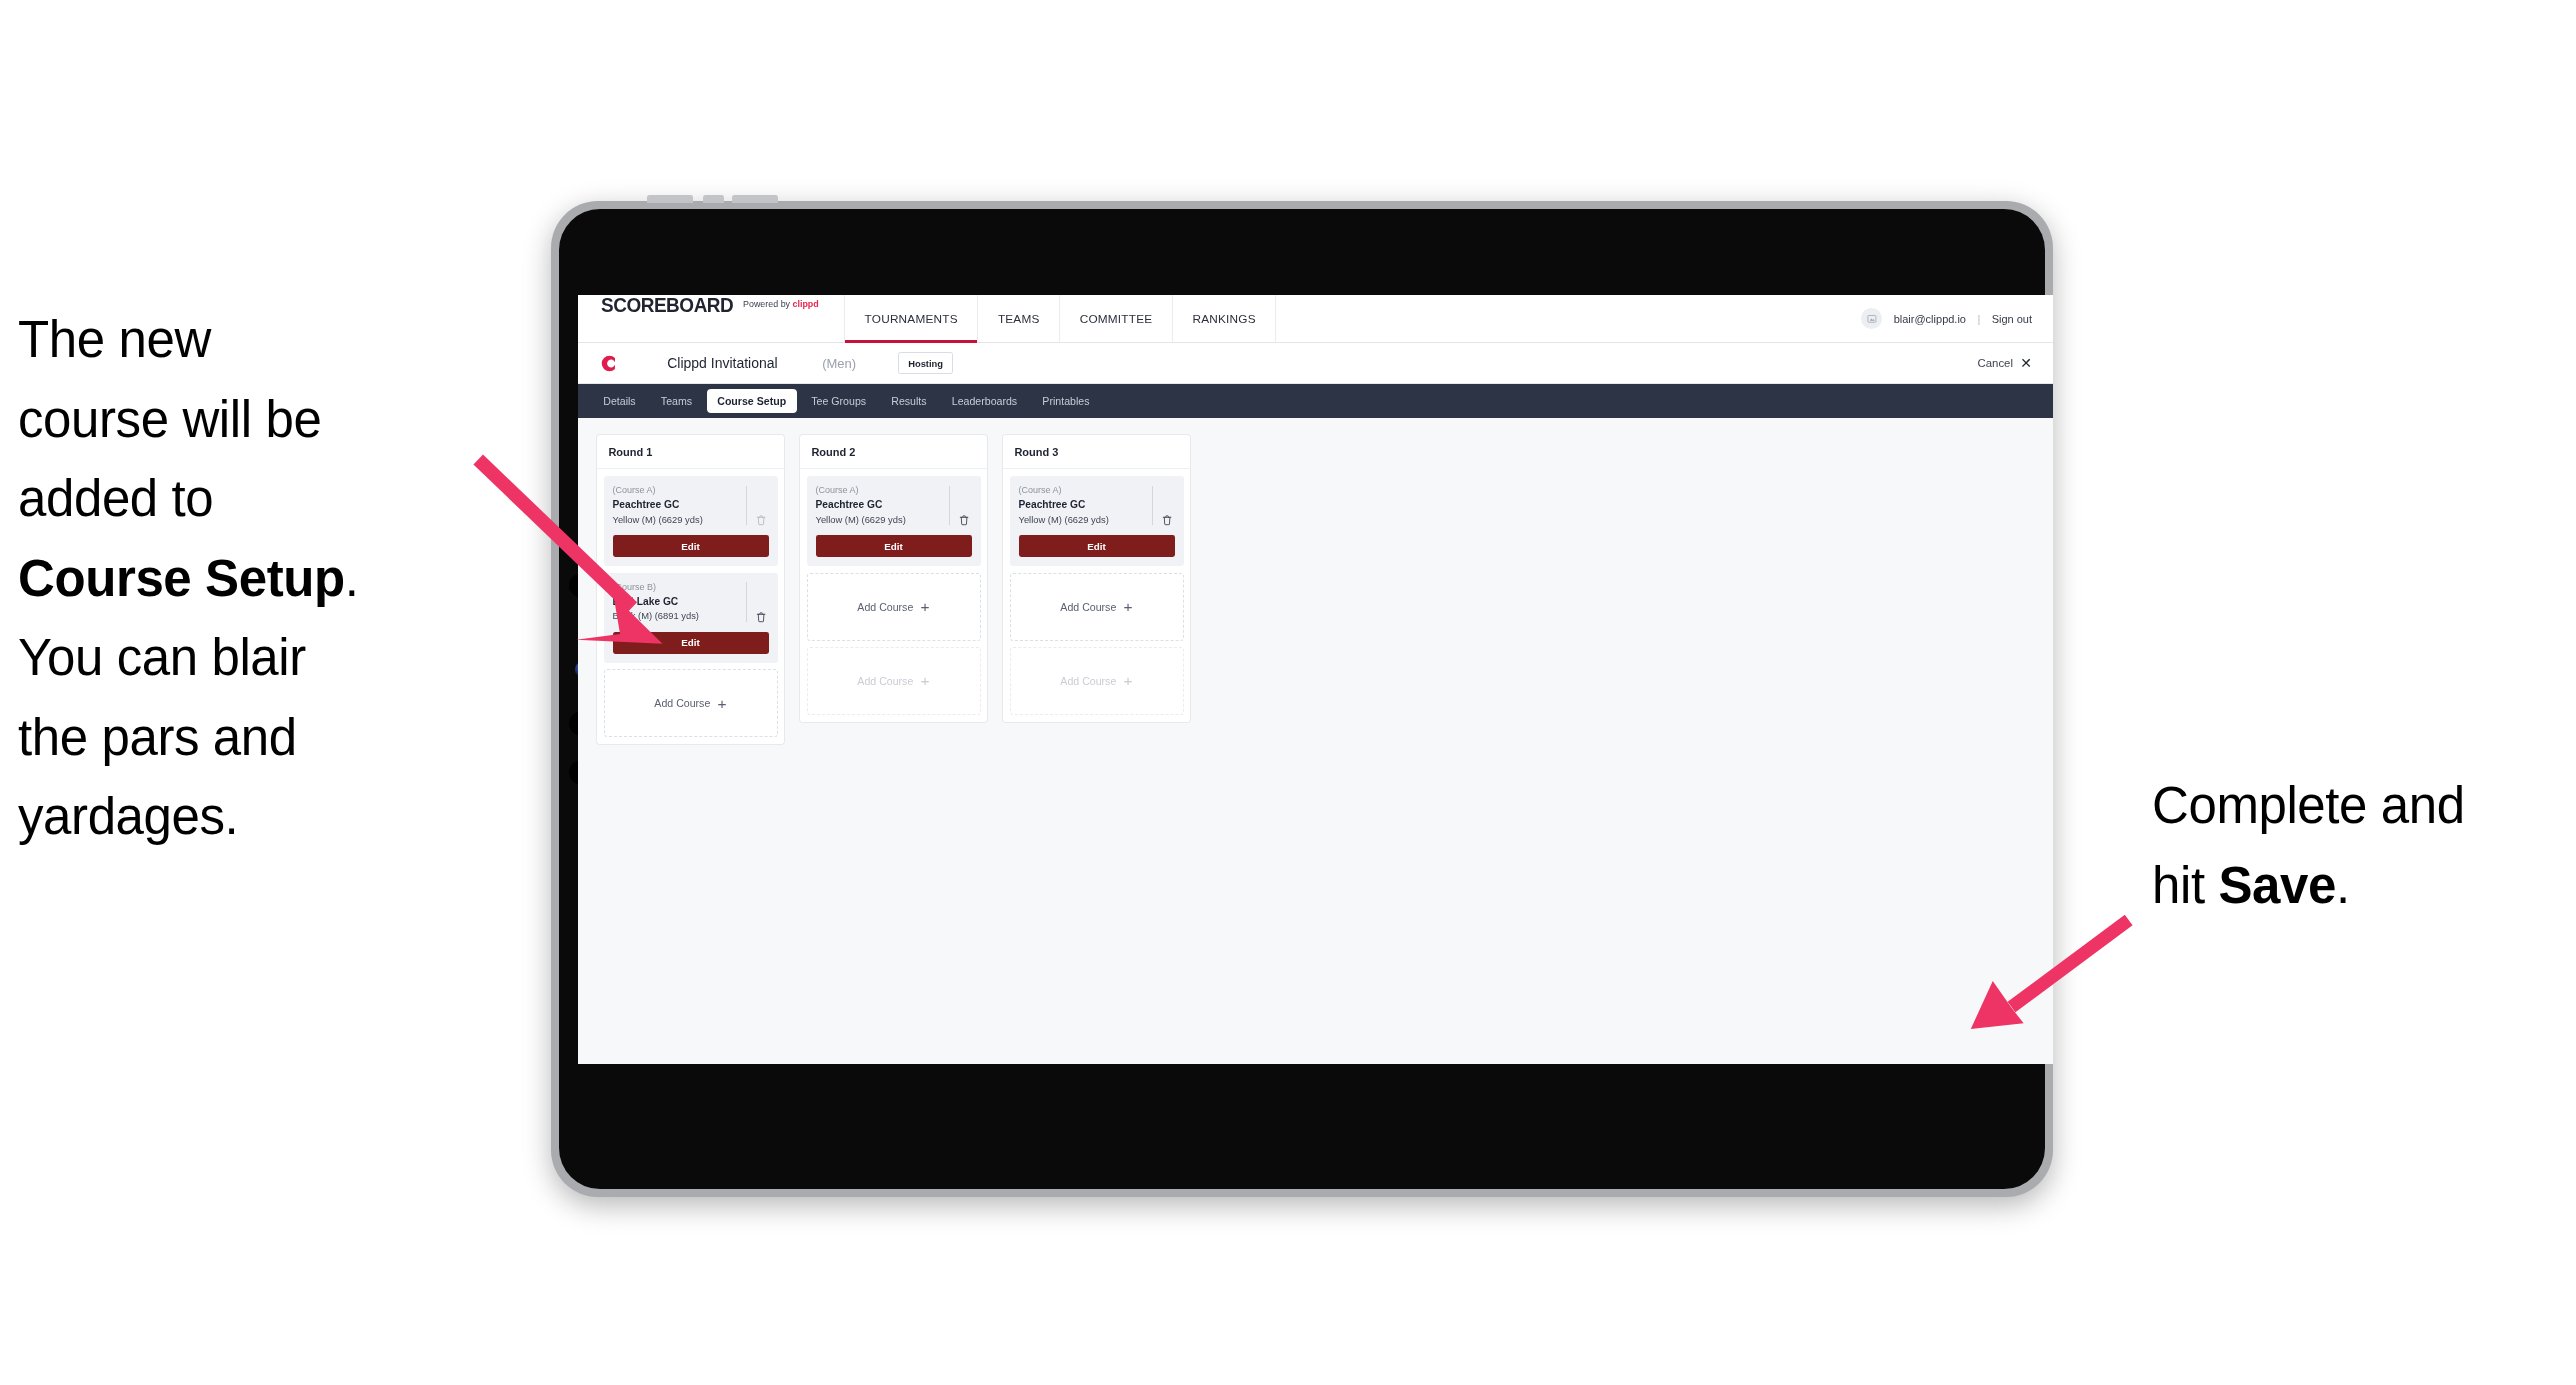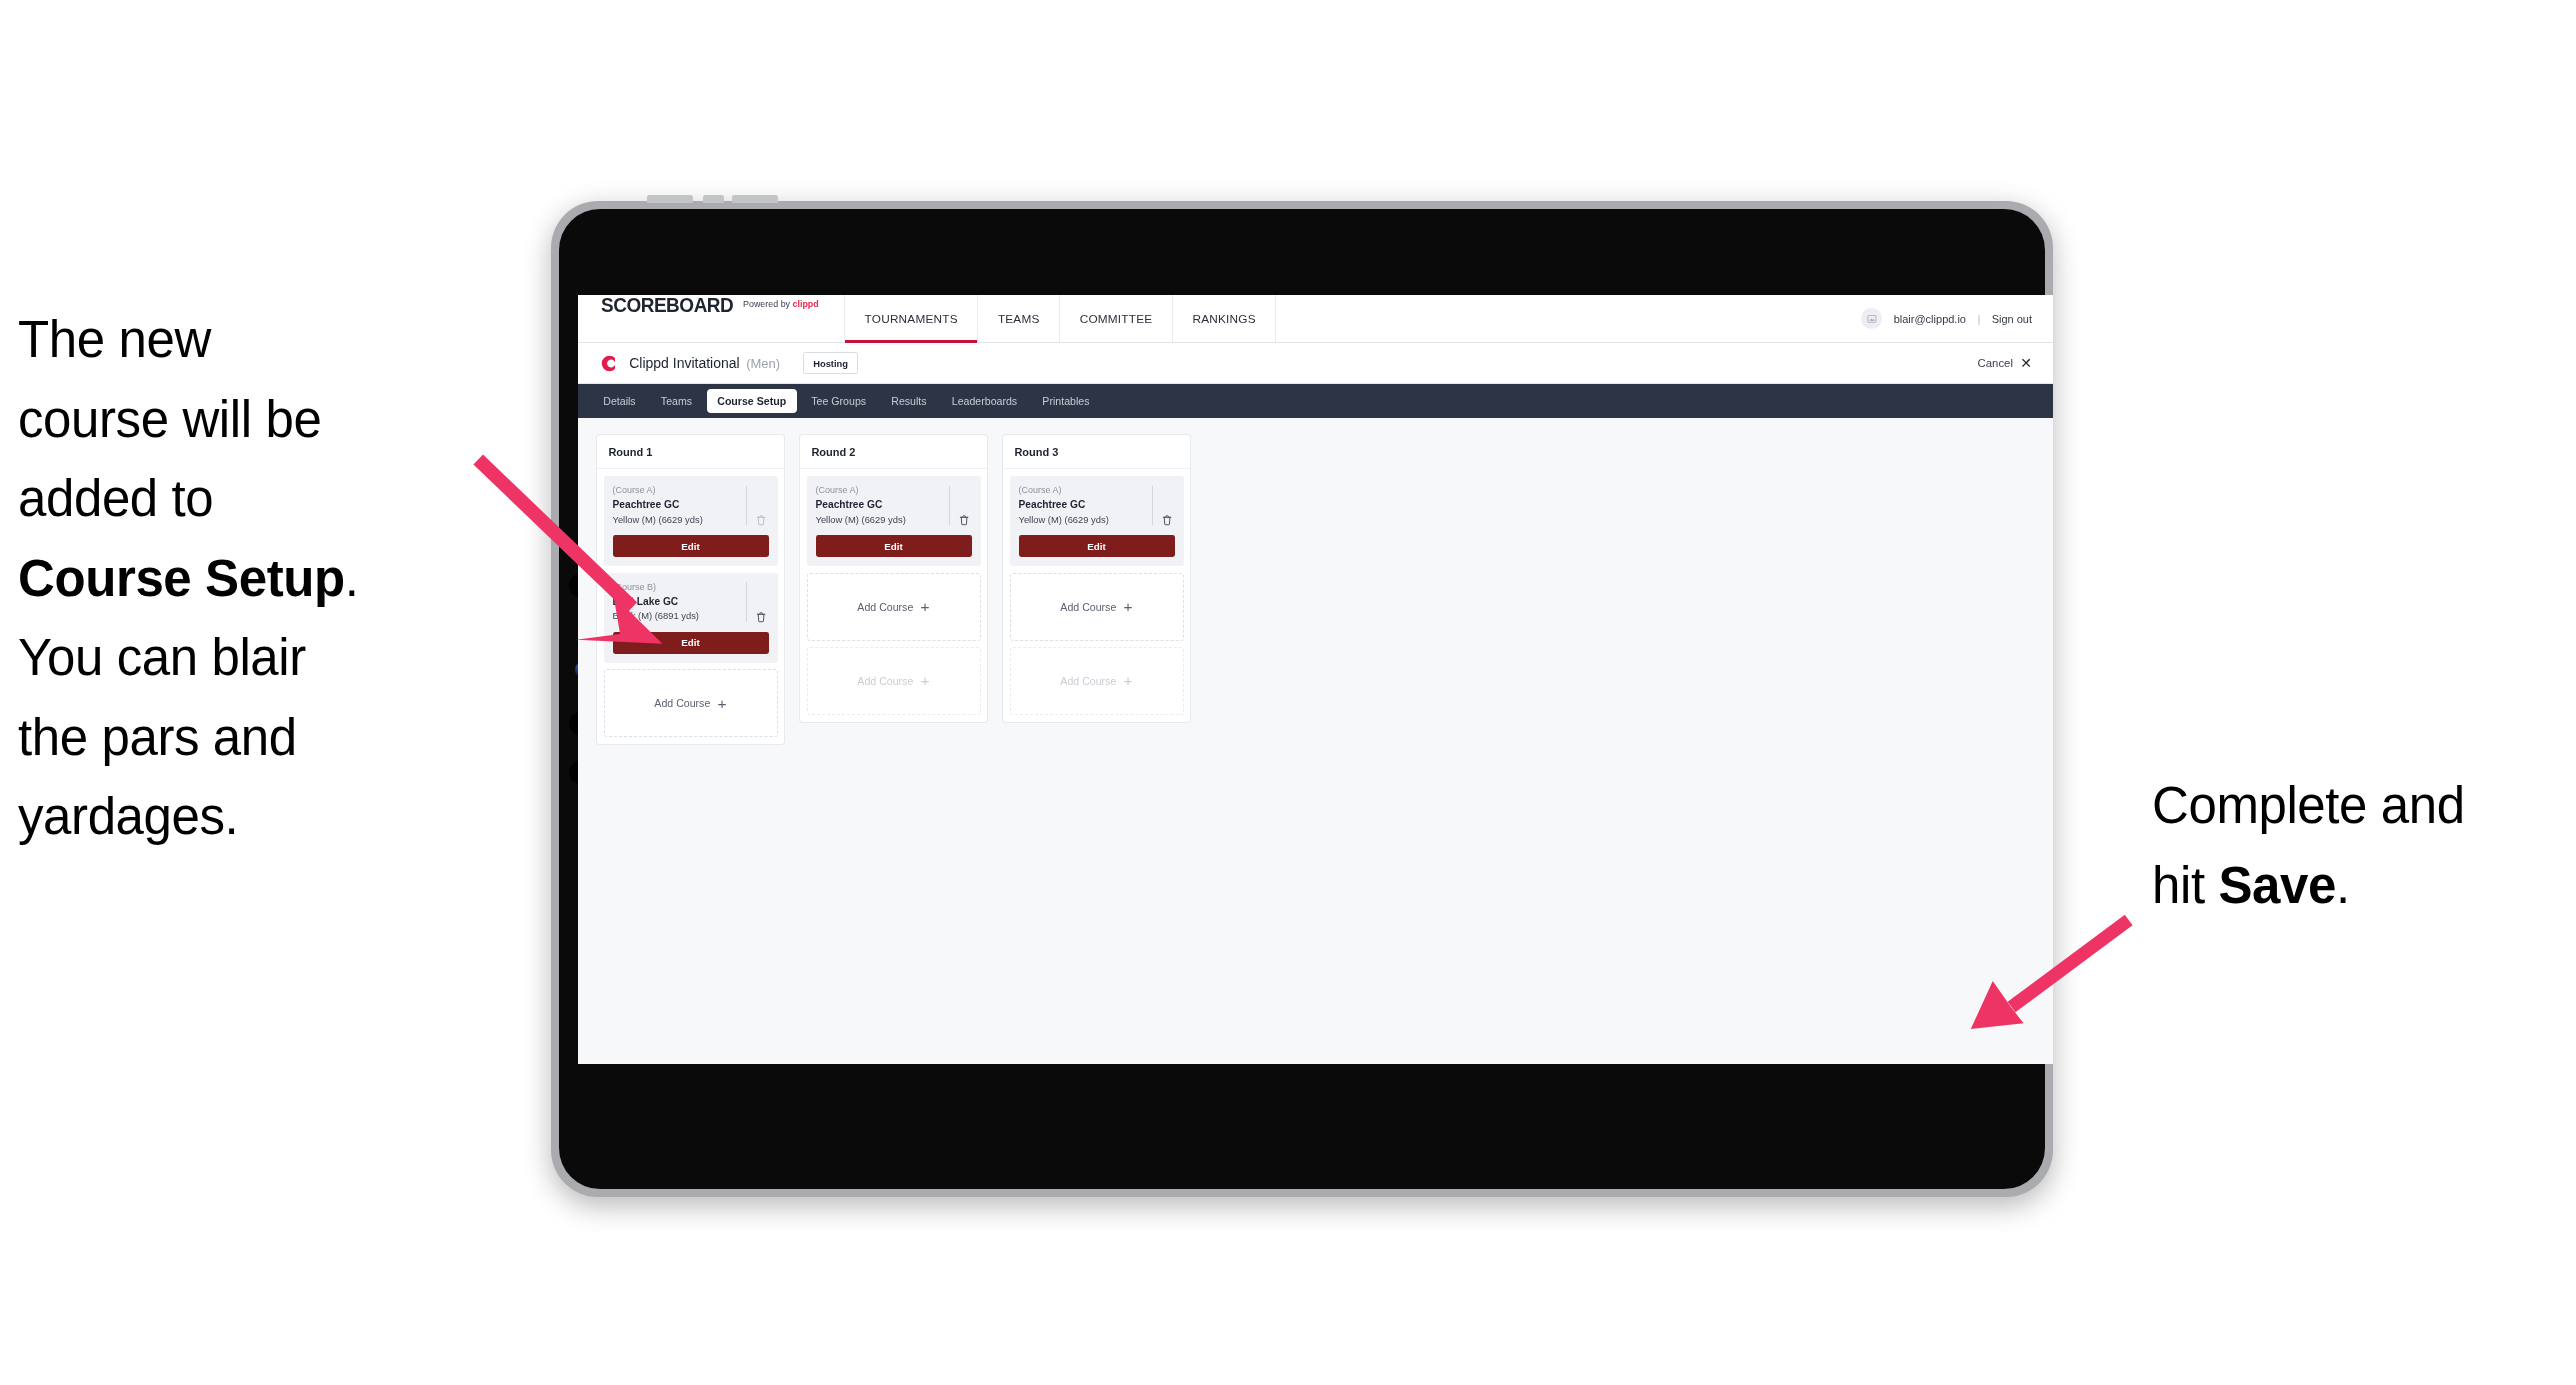--- a/index.html
+++ b/index.html
@@ -104,32 +104,32 @@
     width: 21px; height: 21px; border-radius: 50%;
     background: #eceef2; display:flex; align-items:center; justify-content:center;
     color: #9aa0ad; font-size: 9.8px;
   }
   .nav-right .sep { color:#b9bec8; }
   .signout { cursor:pointer; }
 
   
   .tour-bar {
     height: 41px; background:#fff; display:flex; align-items:center;
-    padding: 0 21px 0 19.6px; border-bottom: 0.8px solid #e6e8ec;
+    padding: 0 21px 0 19.6px; border-bottom: 0.8px solid #e6e8ec; gap: 38px;
   }
   .clippd-c {
     width: 21px; height: 21px; margin-right: 10.6px;
     display:flex; align-items:center; justify-content:center;
     color: #e01c4e; font-size: 24.5px; font-weight: 700; line-height: 0.8;
     font-family: "DejaVu Sans", sans-serif;
   }
   .tour-name { font-size: 14px; color:#1d2330; font-weight:400; }
   .tour-gender { font-size: 13px; color:#9ba1ad; margin-left: 6.5px; }
   .hosting-badge {
-    margin-left: 23px; border:0.8px solid #d9dce2; border-radius: 2.4px;
+    margin-left: 4px; border:0.8px solid #d9dce2; border-radius: 2.4px;
     padding: 4.1px 9px; font-size: 9.4px; font-weight: 700; color:#1d2330;
     background:#fff;
   }
   .cancel-btn {
     margin-left:auto; display:flex; align-items:center; gap:7.3px;
     font-size: 11.4px; color:#3c4250; cursor:pointer;
   }
   .cancel-x { font-size: 14px; line-height:1; color:#20262f; }
 
   

